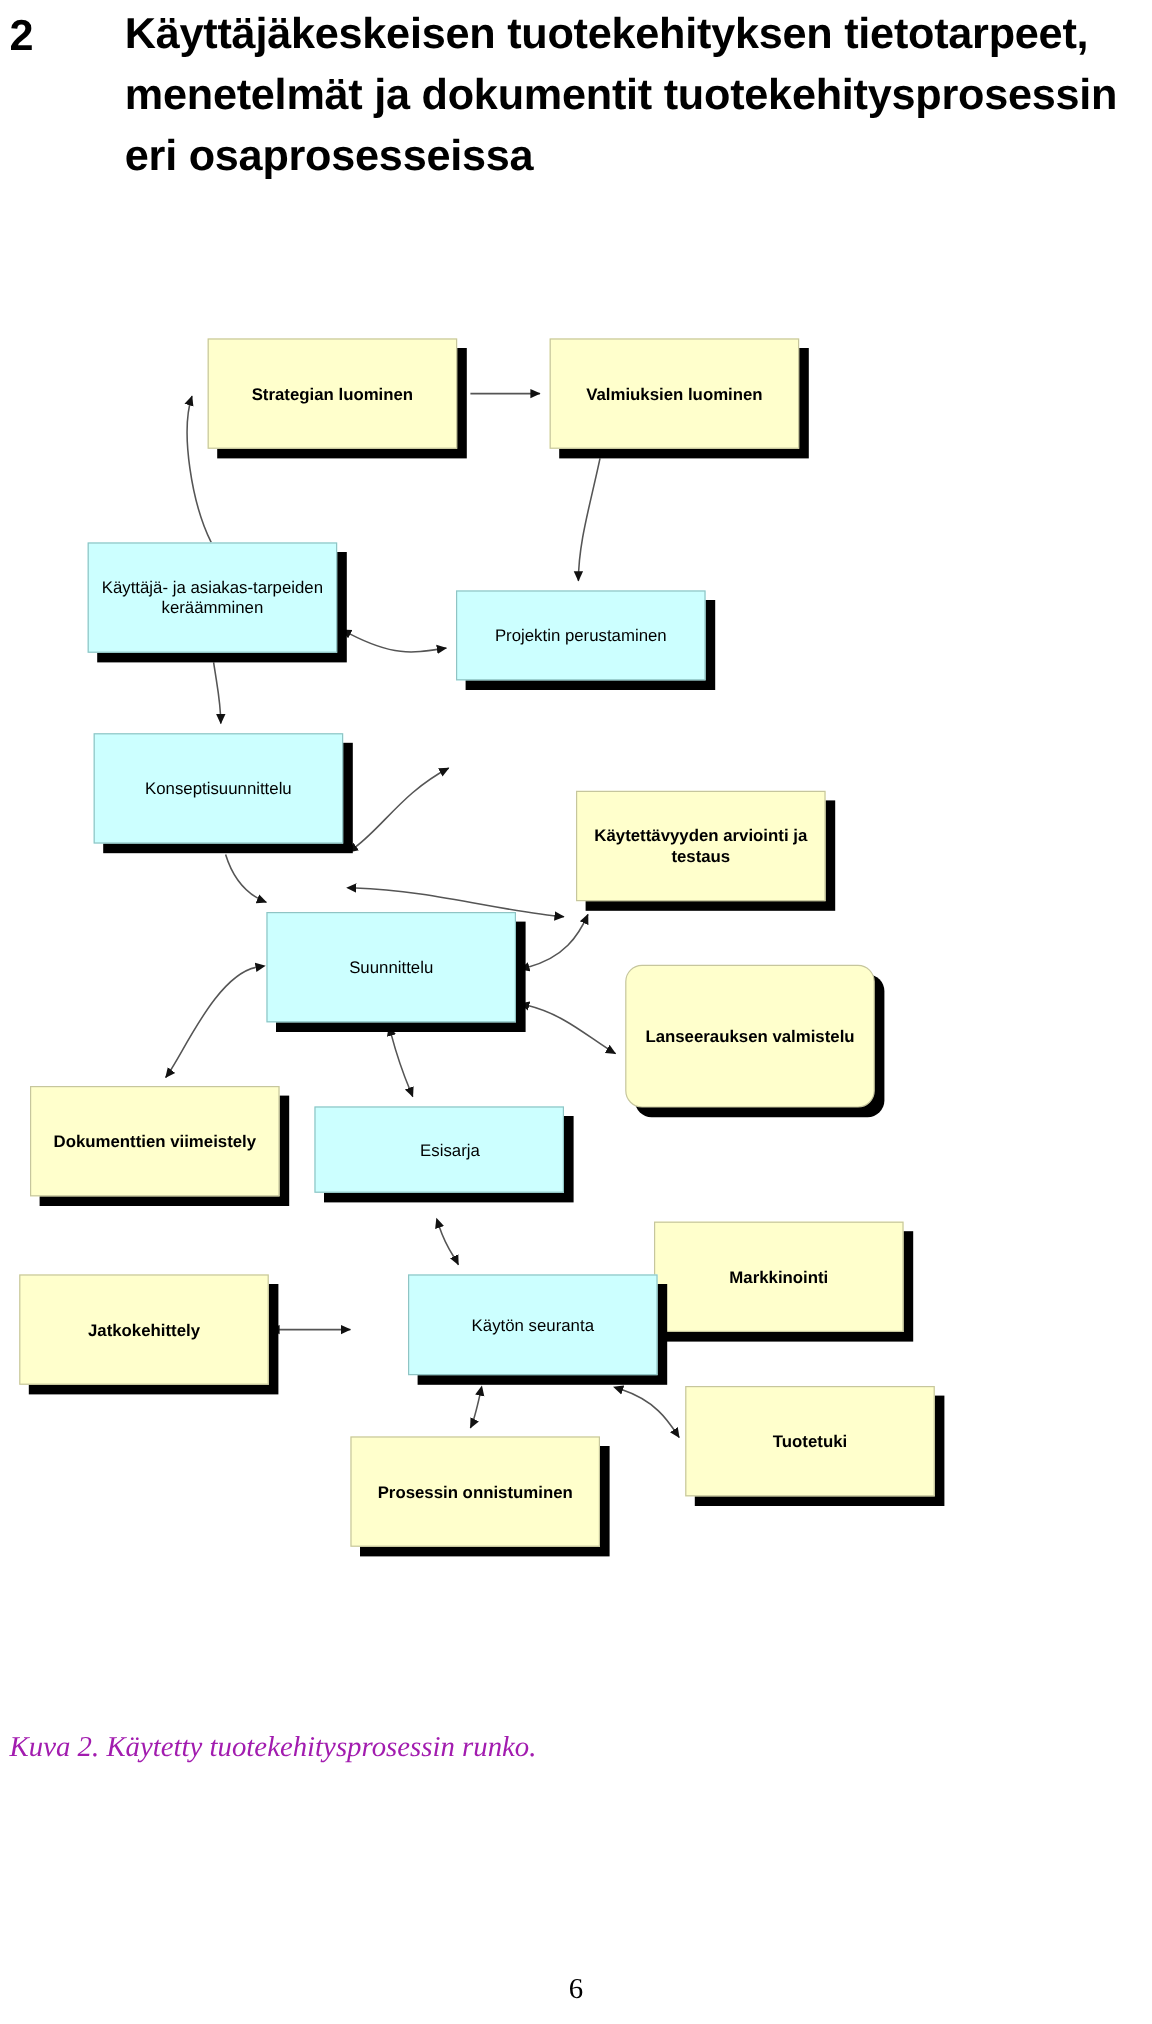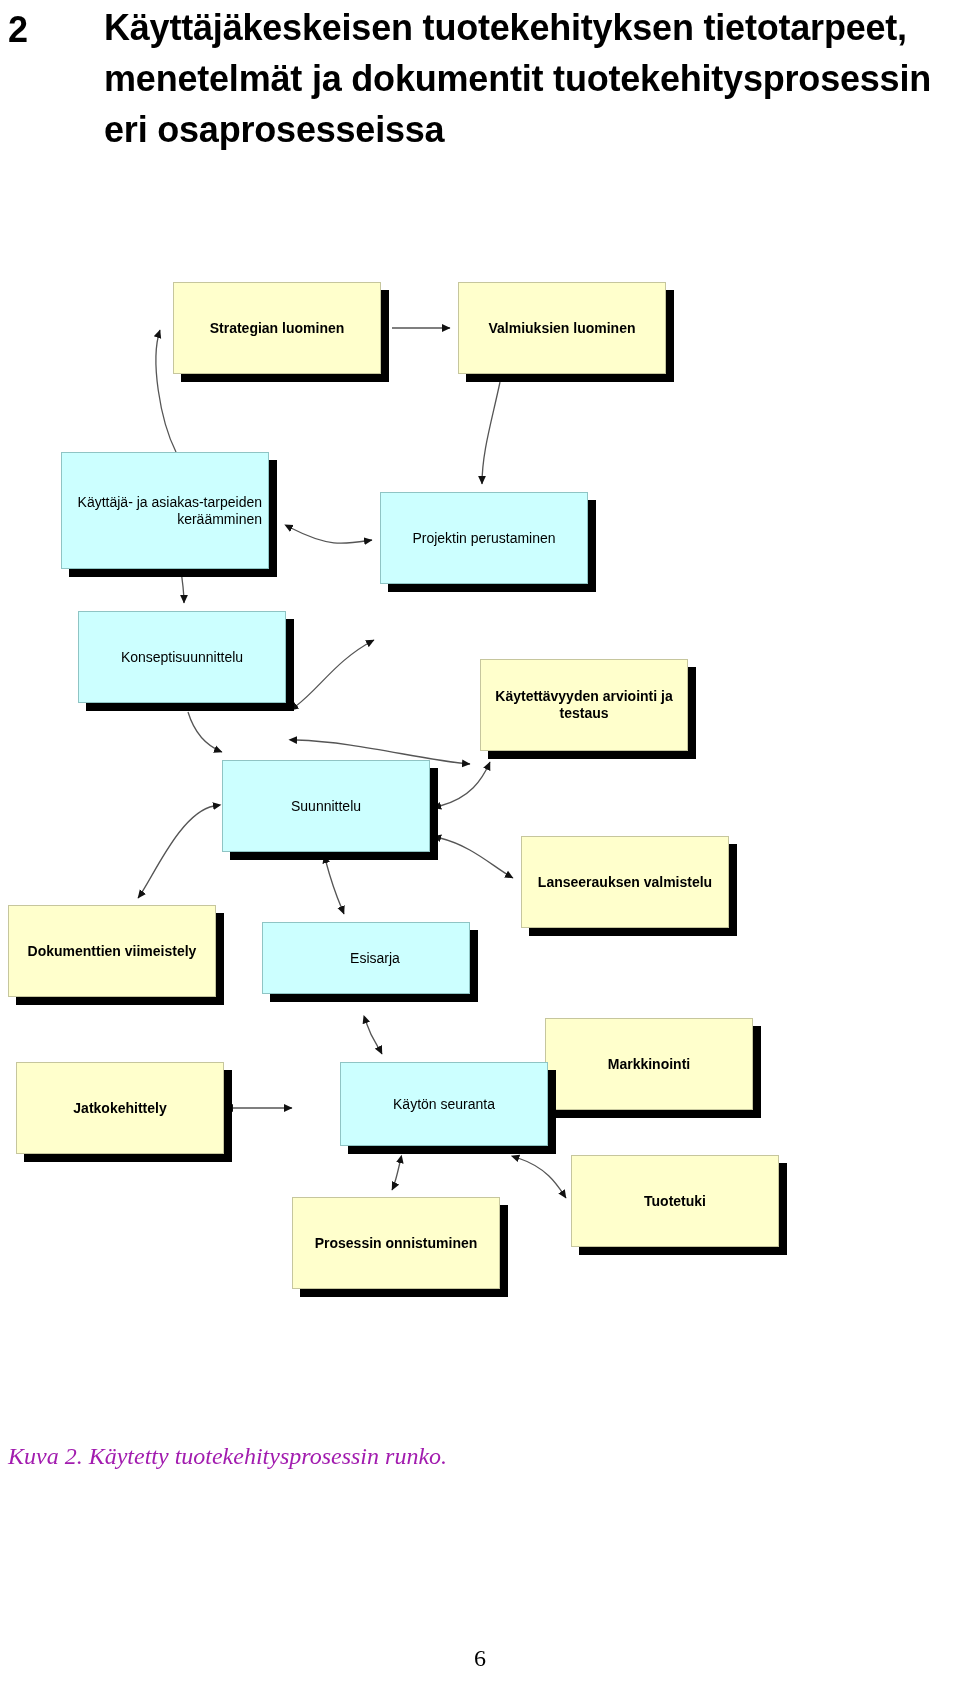--- a/index.html
+++ b/index.html
@@ -167,45 +167,45 @@
   </svg>
 
   <div class="node yellow" style="left:173px; top:282px; width:208px; height:92px;">
     <span class="node-label">Strategian luominen</span>
   </div>
 
   <div class="node yellow" style="left:458px; top:282px; width:208px; height:92px;">
     <span class="node-label">Valmiuksien luominen</span>
   </div>
 
-  <div class="node blue" style="left:61px; top:452px; width:208px; height:117px;text-align:right;">
+  <div class="node blue" style="left:73px; top:452px; width:208px; height:92px;">
     <span class="node-label">Käyttäjä- ja asiakas-tarpeiden keräämminen</span>
   </div>
 
-  <div class="node blue" style="left:380px; top:492px; width:208px; height:92px;">
+  <div class="node blue" style="left:380px; top:492px; width:208px; height:75px;">
     <span class="node-label">Projektin perustaminen</span>
   </div>
 
   <div class="node blue" style="left:78px; top:611px; width:208px; height:92px;">
     <span class="node-label">Konseptisuunnittelu</span>
   </div>
 
   <div class="node yellow" style="left:480px; top:659px; width:208px; height:92px;">
     <span class="node-label">Käytettävyyden arviointi ja testaus</span>
   </div>
 
   <div class="node blue" style="left:222px; top:760px; width:208px; height:92px;">
     <span class="node-label">Suunnittelu</span>
   </div>
 
-  <div class="node yellow" style="left:521px; top:836px; width:208px; height:92px;">
+  <div class="node yellow" style="left:521px; top:804px; width:208px; height:119px;border-radius:14px;">
     <span class="node-label">Lanseerauksen valmistelu</span>
   </div>
 
-  <div class="node yellow" style="left:8px; top:905px; width:208px; height:92px;">
+  <div class="node yellow" style="left:25px; top:905px; width:208px; height:92px;">
     <span class="node-label">Dokumenttien viimeistely</span>
   </div>
 
   <div class="node blue" style="left:262px; top:922px; width:208px; height:72px;padding-left:24px;">
     <span class="node-label">Esisarja</span>
   </div>
 
   <div class="node yellow" style="left:545px; top:1018px; width:208px; height:92px;">
     <span class="node-label">Markkinointi</span>
   </div>

